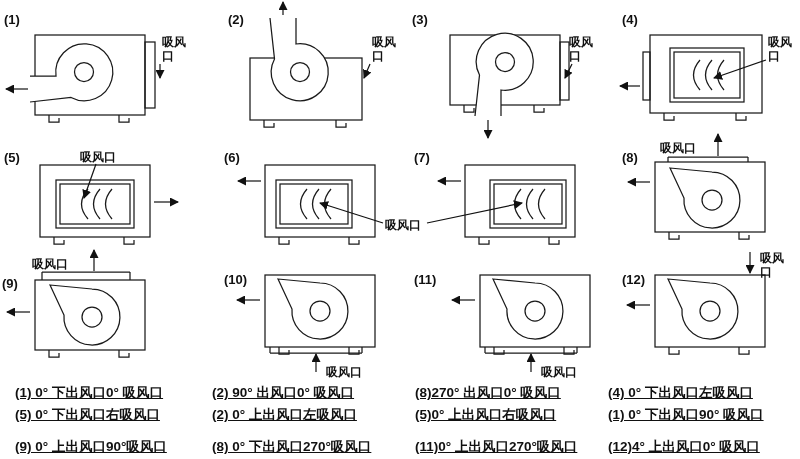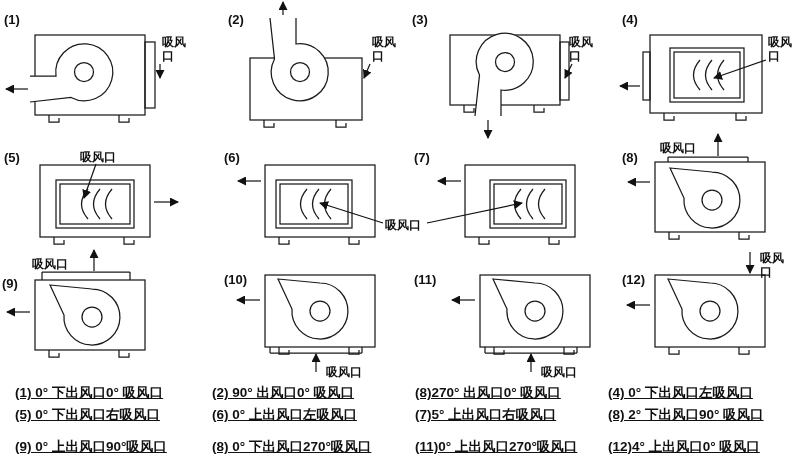--- a/index.html
+++ b/index.html
@@ -206,21 +206,21 @@
         <text x="760" y="276" class="lbl">口</text>
       </g>
     </svg>
 
   <div>
     <span class="cap c0 r0">(1) 0° 下出风口0° 吸风口</span>
     <span class="cap c1 r0">(2) 90° 出风口0° 吸风口</span>
     <span class="cap c2 r0">(8)270° 出风口0° 吸风口</span>
     <span class="cap c3 r0">(4) 0° 下出风口左吸风口</span>
     <span class="cap c0 r1">(5) 0° 下出风口右吸风口</span>
-    <span class="cap c1 r1">(6) 0° 上出风口左吸风口</span>
-    <span class="cap c2 r1">(7)5° 上出风口右吸风口</span>
-    <span class="cap c3 r1">(8) 2° 下出风口90° 吸风口</span>
+    <span class="cap c1 r1">(2) 0° 上出风口左吸风口</span>
+    <span class="cap c2 r1">(5)0° 上出风口右吸风口</span>
+    <span class="cap c3 r1">(1) 0° 下出风口90° 吸风口</span>
     <span class="cap c0 r2">(9) 0° 上出风口90°吸风口</span>
     <span class="cap c1 r2">(8) 0° 下出风口270°吸风口</span>
     <span class="cap c2 r2">(11)0° 上出风口270°吸风口</span>
     <span class="cap c3 r2">(12)4° 上出风口0° 吸风口</span>
   </div>
 </div>
 
 </body></html>

